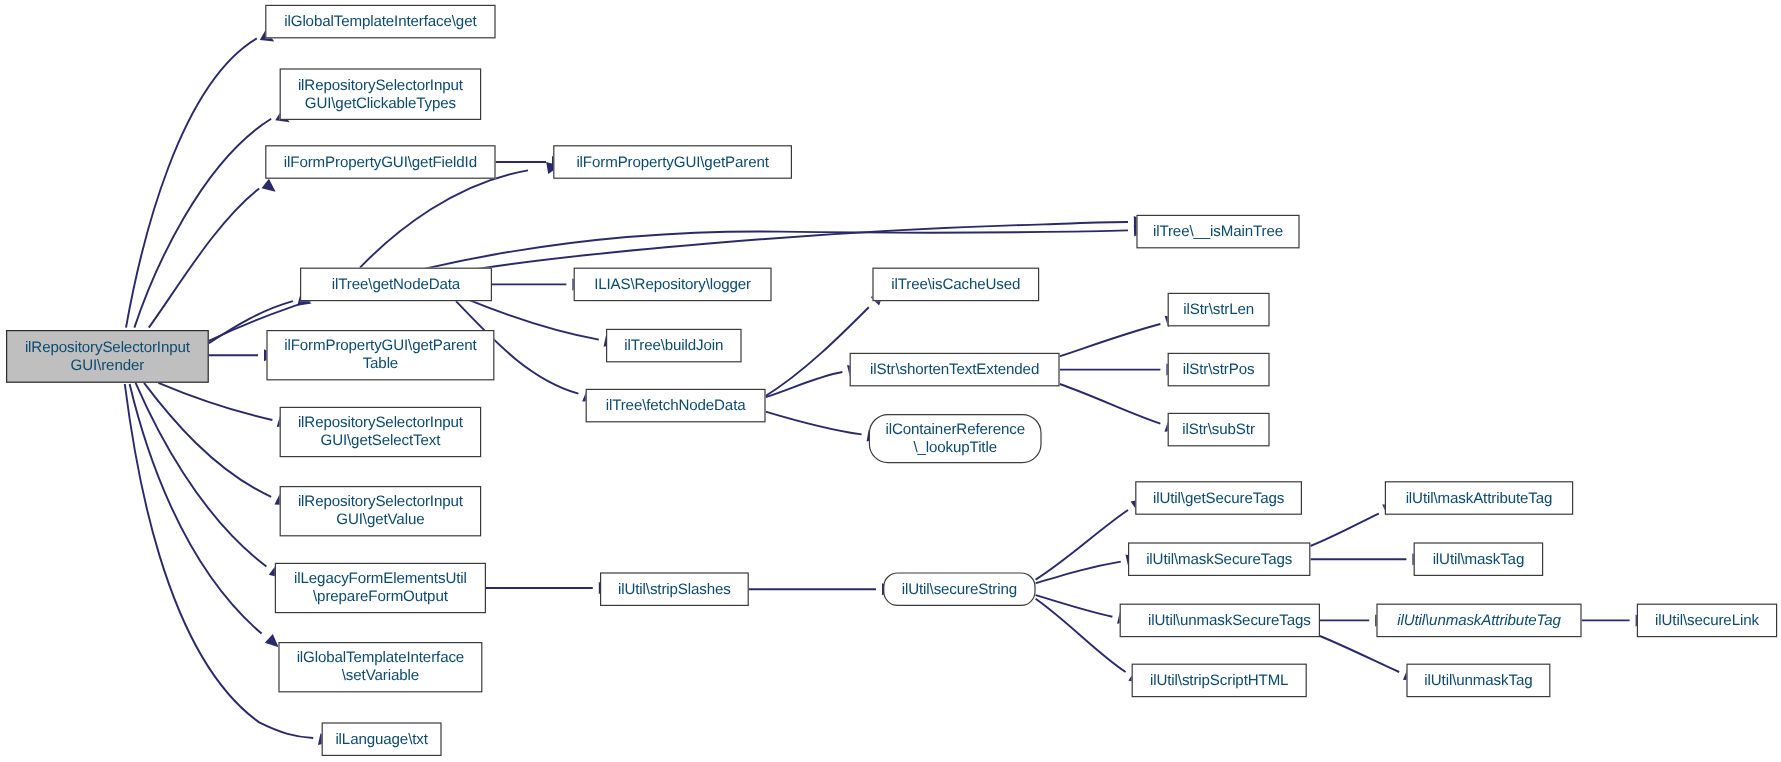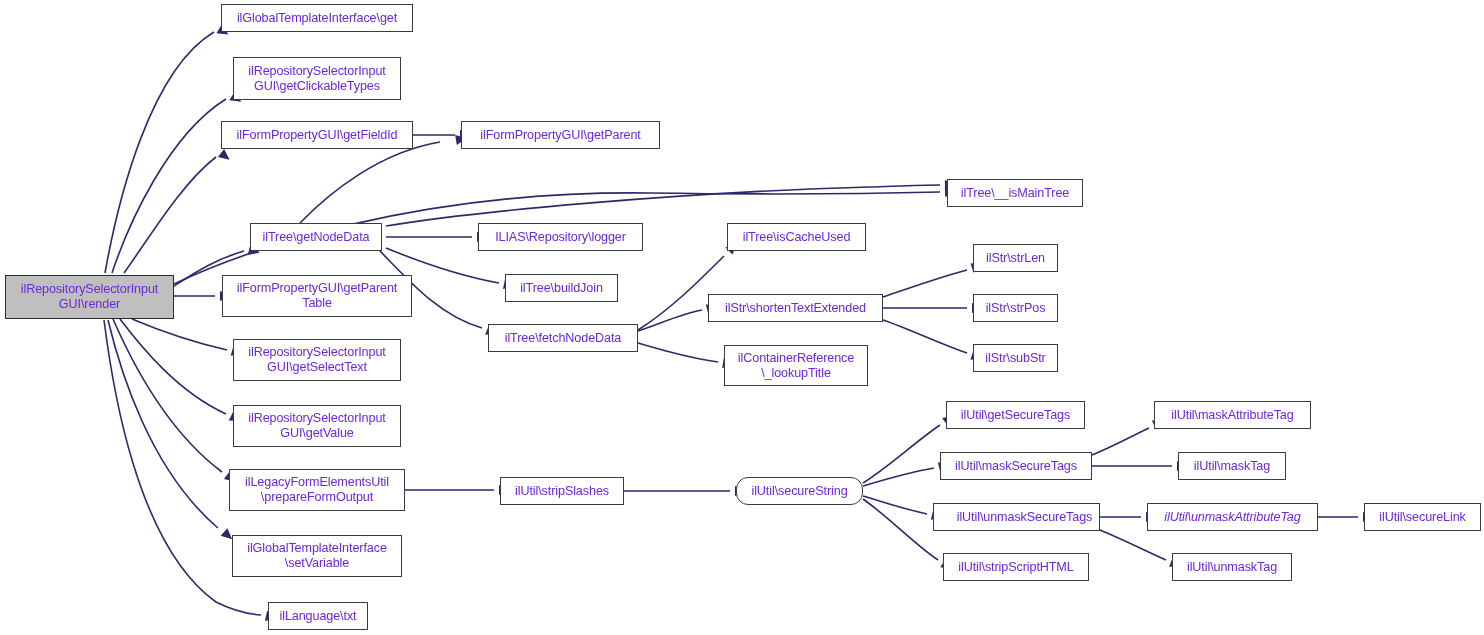--- a/index.html
+++ b/index.html
@@ -23,21 +23,21 @@
     top: 0;
     width: 1484px;
     height: 635px;
     pointer-events: none;
   }
   .node {
     position: absolute;
     box-sizing: border-box;
     border: 1px solid #3b3b3b;
     background: #ffffff;
-    color: #6d28d9;
+    color: #0c4a6e;
     display: flex;
     align-items: center;
     justify-content: center;
     text-align: center;
     font-size: 12.6px;
     line-height: 15px;
     letter-spacing: -0.1px;
     white-space: pre-line;
     z-index: 2;
   }
@@ -121,33 +121,33 @@
       <polygon points="0,-5 0,5 11,0" fill="#2a2a6a" transform="translate(1363,517) rotate(0)"></polygon>
     </svg>
 <div class="node root" style="left: 5px; top: 275px; width: 169px; height: 44px;"><span>ilRepositorySelectorInput
 GUI\render</span></div>
     <div class="node" style="left: 221px; top: 4px; width: 192px; height: 28px;"><span>ilGlobalTemplateInterface\get</span></div>
     <div class="node" style="left: 233px; top: 57px; width: 168px; height: 43px;"><span>ilRepositorySelectorInput
 GUI\getClickableTypes</span></div>
     <div class="node" style="left: 221px; top: 121px; width: 192px; height: 28px;"><span>ilFormPropertyGUI\getFieldId</span></div>
     <div class="node" style="left: 461px; top: 121px; width: 199px; height: 28px;"><span>ilFormPropertyGUI\getParent</span></div>
     <div class="node" style="left: 947px; top: 179px; width: 136px; height: 28px;"><span>ilTree\__isMainTree</span></div>
-    <div class="node" style="left: 250px; top: 223px; width: 132px; height: 28px;"><span>ilTree\getNodeData</span></div>
+    <div class="node" style="left: 250px; top: 223px; width: 160px; height: 28px;"><span>ilTree\getNodeData</span></div>
     <div class="node" style="left: 478px; top: 223px; width: 165px; height: 28px;"><span>ILIAS\Repository\logger</span></div>
     <div class="node" style="left: 727px; top: 223px; width: 139px; height: 28px;"><span>ilTree\isCacheUsed</span></div>
     <div class="node" style="left: 973px; top: 244px; width: 85px; height: 28px;"><span>ilStr\strLen</span></div>
     <div class="node" style="left: 222px; top: 275px; width: 190px; height: 42px;"><span>ilFormPropertyGUI\getParent
 Table</span></div>
     <div class="node" style="left: 505px; top: 274px; width: 113px; height: 28px;"><span>ilTree\buildJoin</span></div>
     <div class="node" style="left: 708px; top: 294px; width: 175px; height: 28px;"><span>ilStr\shortenTextExtended</span></div>
     <div class="node" style="left: 973px; top: 294px; width: 85px; height: 28px;"><span>ilStr\strPos</span></div>
     <div class="node" style="left: 488px; top: 324px; width: 150px; height: 28px;"><span>ilTree\fetchNodeData</span></div>
     <div class="node" style="left: 233px; top: 339px; width: 168px; height: 42px;"><span>ilRepositorySelectorInput
 GUI\getSelectText</span></div>
-    <div class="node" style="left: 724px; top: 345px; width: 144px; height: 41px;"><span>ilContainerReference
+    <div class="node" style="left: 724px; top: 345px; width: 144px; height: 41px; border-radius: 16px;"><span>ilContainerReference
 \_lookupTitle</span></div>
     <div class="node" style="left: 973px; top: 344px; width: 85px; height: 28px;"><span>ilStr\subStr</span></div>
     <div class="node" style="left: 946px; top: 401px; width: 139px; height: 28px;"><span>ilUtil\getSecureTags</span></div>
     <div class="node" style="left: 1154px; top: 401px; width: 157px; height: 28px;"><span>ilUtil\maskAttributeTag</span></div>
     <div class="node" style="left: 233px; top: 405px; width: 168px; height: 42px;"><span>ilRepositorySelectorInput
 GUI\getValue</span></div>
     <div class="node" style="left: 940px; top: 452px; width: 152px; height: 28px;"><span>ilUtil\maskSecureTags</span></div>
     <div class="node" style="left: 1178px; top: 452px; width: 108px; height: 28px;"><span>ilUtil\maskTag</span></div>
     <div class="node" style="left: 229px; top: 469px; width: 176px; height: 42px;"><span>ilLegacyFormElementsUtil
 \prepareFormOutput</span></div>

